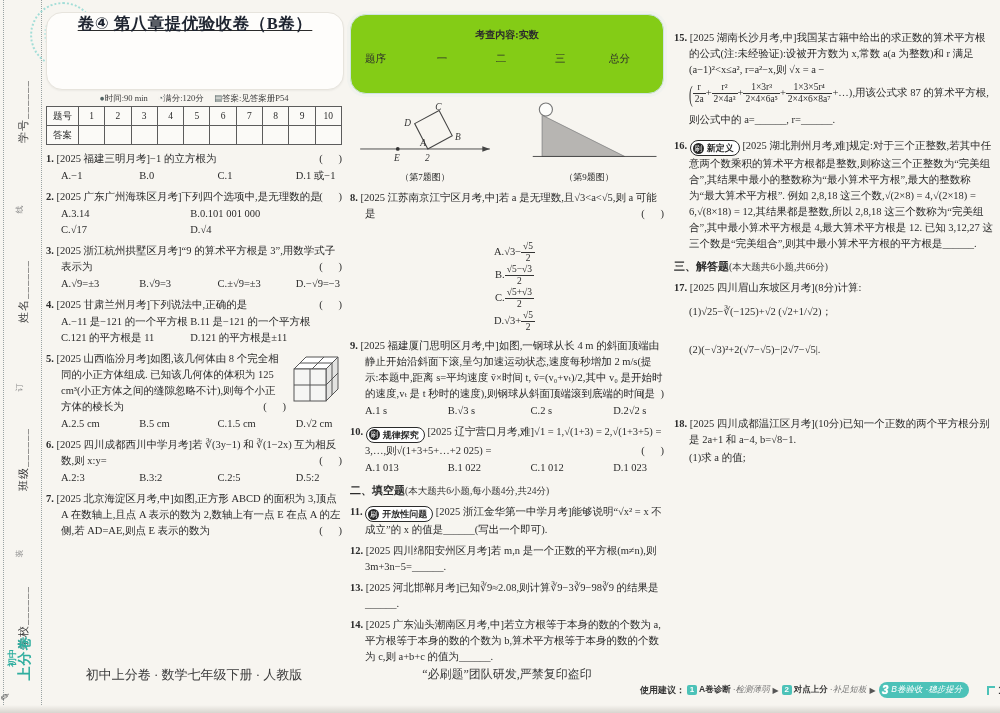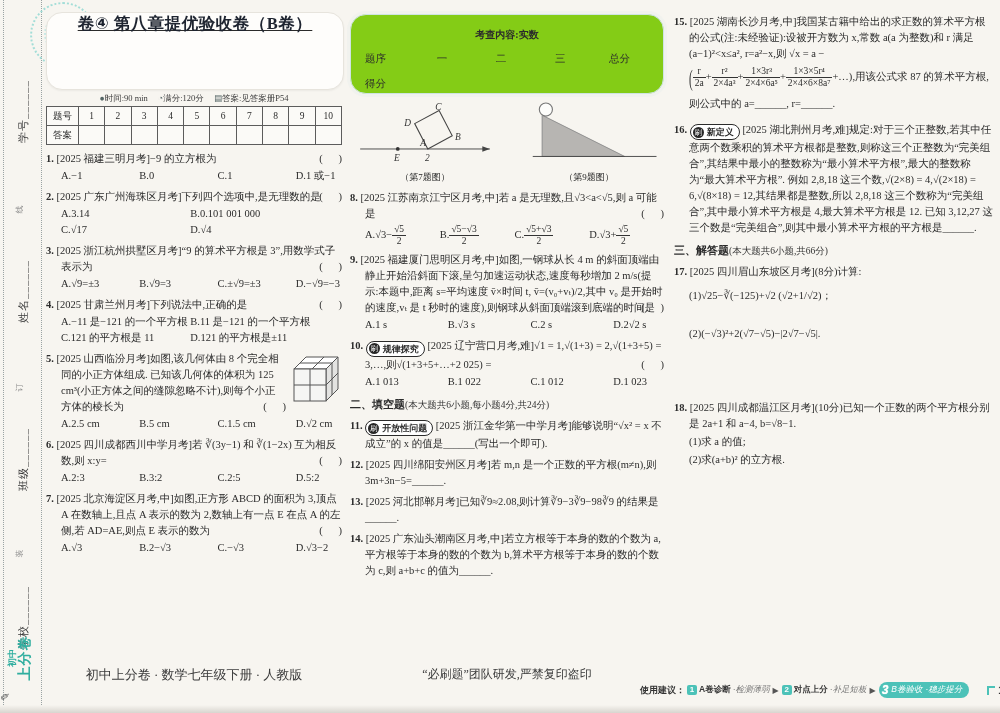--- a/index.html
+++ b/index.html
@@ -65,21 +65,21 @@
   .scard .sc-score{margin-top:9px;font-size:10.5px;}
   
   .figs{display:flex;gap:14px;margin:8px 0 2px;text-indent:0;}
   .fig{width:150px;text-align:center;}
   .fig .cap{font-size:9px;margin-top:0;color:#222;}
   svg text{font-size:10px;font-style:italic;fill:#333;}
   
   .frac{display:inline-block;text-align:center;vertical-align:middle;line-height:normal;}
   .frac .fn{display:block;padding:0 2px;border-bottom:1px solid #333;font-size:9.5px;line-height:11px;}
   .frac .fd{display:block;font-size:9.5px;line-height:11px;padding:0 2px;}
-  .fopts{display:flex;text-indent:0;margin-top:2px;align-items:center;}
+  .fopts{display:flex;text-indent:0;margin-top:19px;align-items:center;flex-direction:column;}
   .fopts .fo{flex:1;}
   .formula{text-indent:0;margin:2px 0;line-height:26px;}
   .bigp{display:inline-block;transform:scaleY(2.1);font-size:11px;vertical-align:middle;color:#333;}
   
   .foot1{position:absolute;left:46px;top:666px;width:296px;text-align:center;font-size:13px;color:#3a3a3a;}
   .foot2{position:absolute;left:350px;top:666px;width:314px;text-align:center;font-size:12px;color:#3a3a3a;}
   .usage{position:absolute;left:640px;top:682px;width:354px;display:flex;align-items:center;
     font-family:"Liberation Sans","DejaVu Sans",sans-serif;font-size:8.5px;color:#333;white-space:nowrap;}
   .usage .ulabel{font-weight:bold;font-size:9px;}
   .ustep{display:inline-flex;align-items:center;gap:2px;margin:0 2px;}
@@ -154,21 +154,21 @@
         <td></td>
     <td></td>
         <td></td>
   </tr>
 </tbody>
   </table>
 
 <div class="col" id="col1">
 
   <div class="q">
-    <span class="qnum">1.</span> <span>[2025 福建三明月考]−9 的立方根为</span><span class="paren">(&nbsp;&nbsp;&nbsp;&nbsp;&nbsp;&nbsp;)</span>
+    <span class="qnum">1.</span> <span>[2025 福建三明月考]−1 的立方根为</span><span class="paren">(&nbsp;&nbsp;&nbsp;&nbsp;&nbsp;&nbsp;)</span>
     <div class="opts">
       <span>A.−1</span>
         <span>B.0</span>
       <span>C.1</span>
         <span>D.1 或−1</span>
     </div>
   </div>
 
   <div class="q">
     <span class="qnum">2.</span> <span>[2025 广东广州海珠区月考]下列四个选项中,是无理数的是</span><span class="paren">(&nbsp;&nbsp;&nbsp;&nbsp;&nbsp;&nbsp;)</span>
@@ -226,40 +226,33 @@
     <div class="opts">
       <span>A.2:3</span>
         <span>B.3:2</span>
       <span>C.2:5</span>
         <span>D.5:2</span>
     </div>
   </div>
 
   <div class="q">
     <span class="qnum">7.</span> <span>[2025 北京海淀区月考,中]如图,正方形 ABCD 的面积为 3,顶点 A 在数轴上,且点 A 表示的数为 2,数轴上有一点 E 在点 A 的左侧,若 AD=AE,则点 E 表示的数为</span><span class="paren">(&nbsp;&nbsp;&nbsp;&nbsp;&nbsp;&nbsp;)</span>
-    <div class="opts">
-      <span>A.√3</span>
-        <span>B.2−√3</span>
-      <span>C.−√3</span>
-        <span>D.√3−2</span>
-    </div>
   </div>
 </div>
 
 <div class="col" id="col2">
   <div class="scard">
     <div class="sc-title">考查内容:实数</div>
     <div class="sc-row">
       <span>题序</span>
         <span>一</span>
       <span>二</span>
         <span>三</span>
       <span>总分</span>
     </div>
-    <div class="sc-score">得分</div>
   </div>
 
   <div class="figs">
     <div class="fig">
       <svg width="150" height="62" viewBox="0 0 150 66">
         <line x1="6" y1="50" x2="144" y2="50" stroke="#444" stroke-width="1"></line>
         <polygon points="144,50 136,47 136,53" fill="#444"></polygon>
         <polygon points="78,50 104,36 90,9 64,23" fill="none" stroke="#444" stroke-width="1.1"></polygon>
         <circle cx="46" cy="50" r="2" fill="#333"></circle>
         <text x="42" y="63">E</text>
@@ -336,21 +329,21 @@
   <div class="q">
     <span class="qnum">13.</span> <span>[2025 河北邯郸月考]已知∛9≈2.08,则计算∛9−3∛9−98∛9 的结果是______.</span>
   </div>
 
   <div class="q">
     <span class="qnum">14.</span> <span>[2025 广东汕头潮南区月考,中]若立方根等于本身的数的个数为 a,平方根等于本身的数的个数为 b,算术平方根等于本身的数的个数为 c,则 a+b+c 的值为______.</span>
   </div>
 </div>
 
 <div class="col" id="col3">
-  <div class="q" style="margin-top:0">
+  <div class="q" style="margin-top:16px">
     <span class="qnum">15.</span> <span>[2025 湖南长沙月考,中]我国某古籍中给出的求正数的算术平方根的公式(注:未经验证):设被开方数为 x,常数 a(a 为整数)和 r 满足 (a−1)²&lt;x≤a², r=a²−x,则 √x = a −</span>
     <div class="formula">
       <span class="bigp">(</span><span class="frac"><span class="fn">r</span><span class="fd">2a</span></span><span>+</span><span class="frac"><span class="fn">r²</span><span class="fd">2×4a³</span></span><span>+</span><span class="frac"><span class="fn">1×3r³</span><span class="fd">2×4×6a⁵</span></span><span>+</span><span class="frac"><span class="fn">1×3×5r⁴</span><span class="fd">2×4×6×8a⁷</span></span><span>+…)</span><span style="line-height:16px">,用该公式求 87 的算术平方根,则公式中的 a=______, r=______.</span>
     </div>
   </div>
 
   <div class="q">
     <span class="qnum">16.</span>
     <span class="badge">
         <span class="bi">刷</span>
@@ -365,21 +358,20 @@
 
   <div class="q">
     <span class="qnum">17.</span> <span>[2025 四川眉山东坡区月考](8分)计算:</span>
     <div style="text-indent:0;margin-top:8px">(1)√25−∛(−125)+√2 (√2+1/√2)；</div>
     <div style="text-indent:0;margin-top:22px">(2)(−√3)²+2(√7−√5)−|2√7−√5|.</div>
   </div>
 
   <div class="q" style="margin-top:58px">
     <span class="qnum">18.</span> <span>[2025 四川成都温江区月考](10分)已知一个正数的两个平方根分别是 2a+1 和 a−4, b=√8−1.</span>
     <div style="text-indent:0;margin-top:2px">(1)求 a 的值;</div>
-    <div style="text-indent:0;margin-top:2px">(2)求(a+b)² 的立方根.</div>
   </div>
 </div>
 
 <div class="foot1">初中上分卷 · 数学七年级下册 · 人教版</div>
 <div class="foot2">“必刷题”团队研发,严禁复印盗印</div>
 
 <div class="usage">
   <span class="ulabel">使用建议：</span>
   <span class="ustep">
     <span class="n">1</span>

